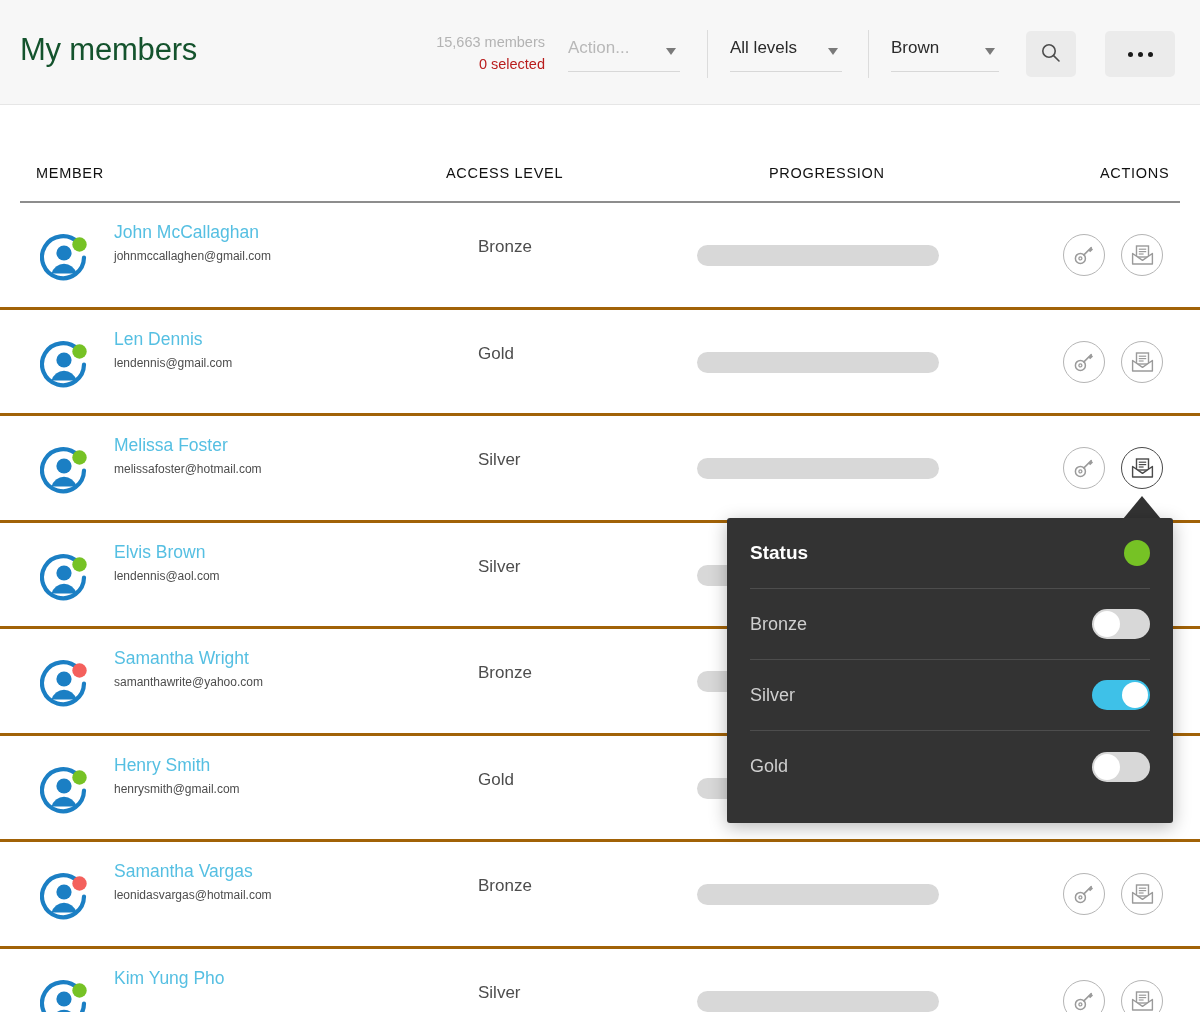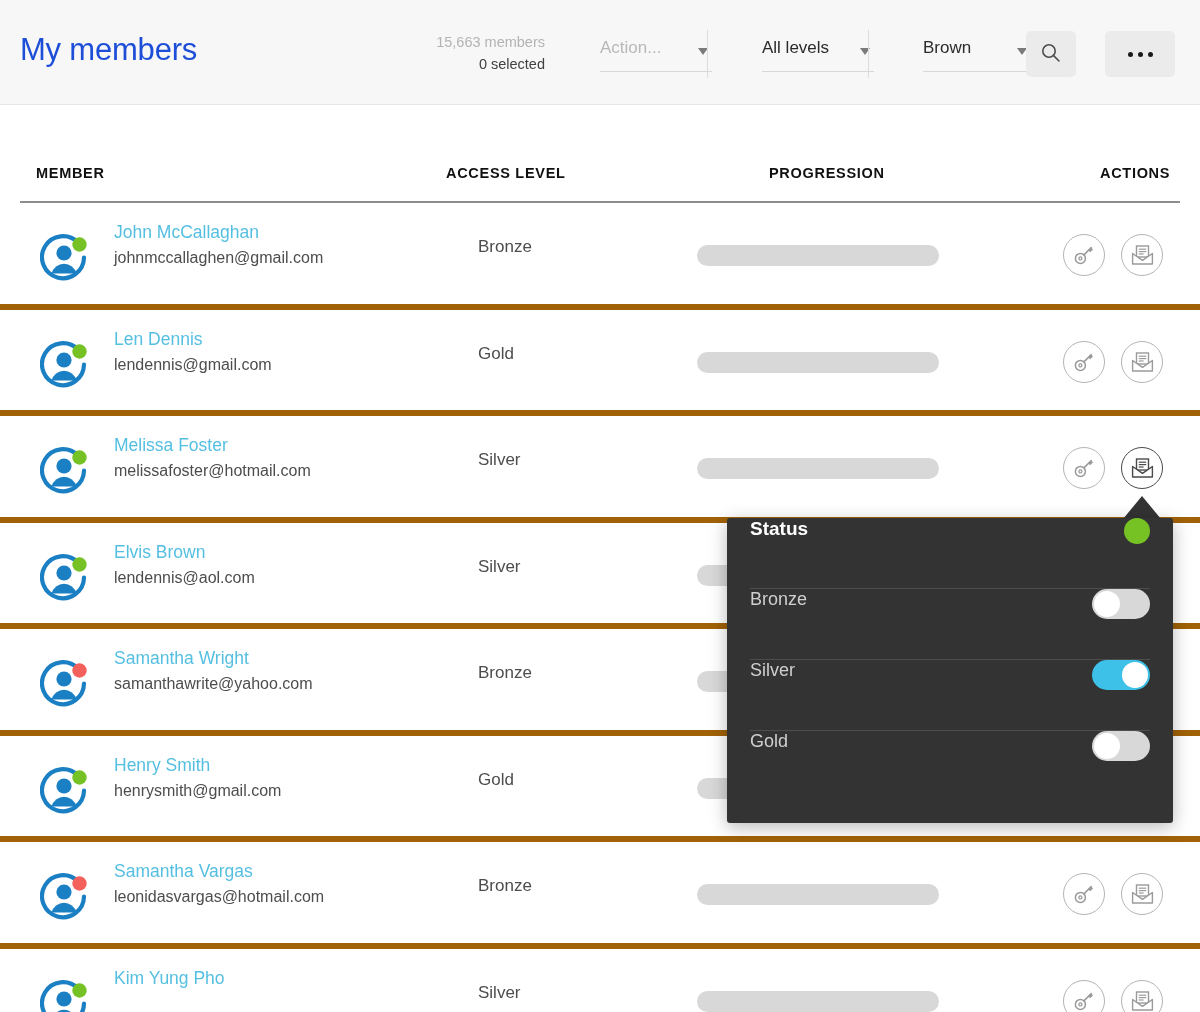--- a/index.html
+++ b/index.html
@@ -11,28 +11,28 @@
   }
   #app { position:relative; width:1200px; height:1012px; }
 
   
   .header {
     position:absolute; top:0; left:0; width:1200px; height:105px;
     background:#f7f7f7; border-bottom:1px solid #e6e6e6;
   }
   .page-title {
     position:absolute; left:20px; top:32px;
-    font-size:31px; font-weight:400; color:#1d4ed8; letter-spacing:-0.2px;
+    font-size:31px; font-weight:400; color:#14532d; letter-spacing:-0.2px;
   }
   .counts {
     position:absolute; left:380px; top:31px; width:165px;
     text-align:right; color:#b3b3b3; font-size:14.5px; line-height:22px;
   }
-  .counts .sel { color:#404040; }
-  .select-group { position:absolute; top:38px;margin-left:32px; }
+  .counts .sel { color:#b91c1c; }
+  .select-group { position:absolute; top:38px; }
   .select {
     position:relative; height:34px; padding-right:30px;
     border-bottom:1px solid #d8d8d8; font-size:17px; color:#2b2b2b;
     white-space:nowrap;
   }
   .select.placeholder { color:#b8b8b8; }
   .caret {
     position:absolute; right:4px; top:10px;
     width:0; height:0; border-left:5px solid transparent;
     border-right:5px solid transparent; border-top:7px solid #7a7a7a;
@@ -48,39 +48,39 @@
   .icon-btn.more   { left:1105px; width:70px; height:46px; }
   .dots { display:flex; gap:5px; justify-content:center; align-items:center; height:100%; }
   .dots i { width:5px; height:5px; border-radius:50%; background:#1a1a1a; display:block; }
 
   
   .thead {
     position:absolute; top:105px; left:0; width:1200px; height:96px;
   }
   .th {
     position:absolute; top:60px;
-    font-size:14.5px; font-weight:700; color:#111; letter-spacing:0.7px;
+    font-size:14.5px; font-weight:400; color:#111; letter-spacing:0.7px;
   }
   .thead-rule {
     position:absolute; left:20px; top:96px; width:1160px; height:2px; background:#8d8d8d;
   }
 
   .rows { position:absolute; top:203px; left:0; width:1200px; }
-  .row { position:relative; height:106.5px; border-bottom:6px solid #a16207; }
+  .row { position:relative; height:106.5px; border-bottom:3px solid #a16207; }
 
   .avatar {
     position:absolute; left:40px; top:31px; width:50px; height:48px;
   }
   .name {
     position:absolute; left:114px; top:19px;
     font-size:17.5px; color:#55bfe2; cursor:pointer;
   }
   .email {
     position:absolute; left:114px; top:46px;
-    font-size:16px; color:#4d4d4d;
+    font-size:12px; color:#4d4d4d;
   }
   .level {
     position:absolute; left:478px; top:34px;
     font-size:17px; color:#4d4d4d;
   }
   .bar-track {
     position:absolute; left:697px; top:42px;
     width:242px; height:21px; border-radius:11px; background:#d8d8d8;
     overflow:hidden;
   }
@@ -101,21 +101,21 @@
     box-shadow:0 4px 18px rgba(0,0,0,0.28);
   }
   .popup-arrow {
     position:absolute; left:1123px; top:496px;
     width:0; height:0;
     border-left:19px solid transparent; border-right:19px solid transparent;
     border-bottom:23px solid #333333;
   }
   .popup-row {
     position:relative; height:71px; margin:0 23px;
-    display:flex; justify-content:space-between;
+    display:flex; align-items:center; justify-content:space-between;
     border-bottom:1px solid #4d4d4d;
   }
   .popup-row:last-child { border-bottom:none; }
   .popup-title { font-size:19px; font-weight:700; color:#ffffff; }
   .popup-label { font-size:18px; color:#cfcfcf; }
   .status-dot-lg { width:26px; height:26px; border-radius:50%; background:#76c225; }
   .toggle {
     width:58px; height:30px; border-radius:15px; position:relative; cursor:pointer;
     background:#d8d8d8;
   }

